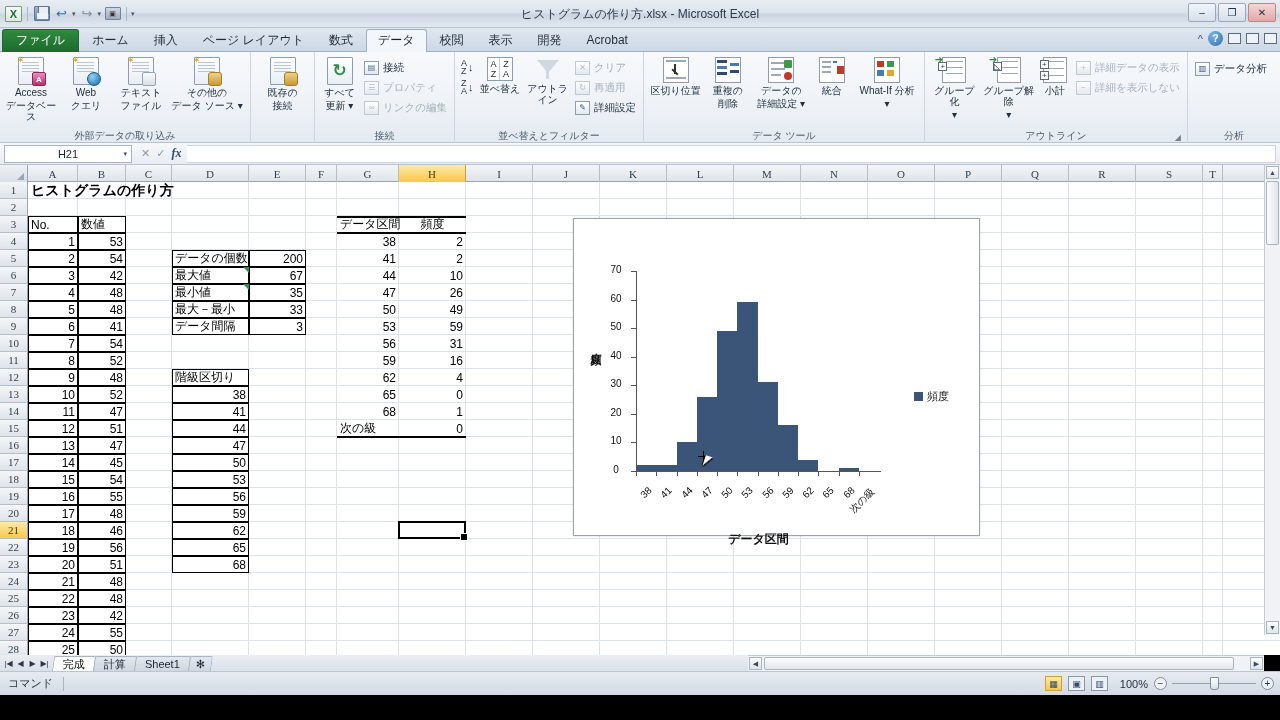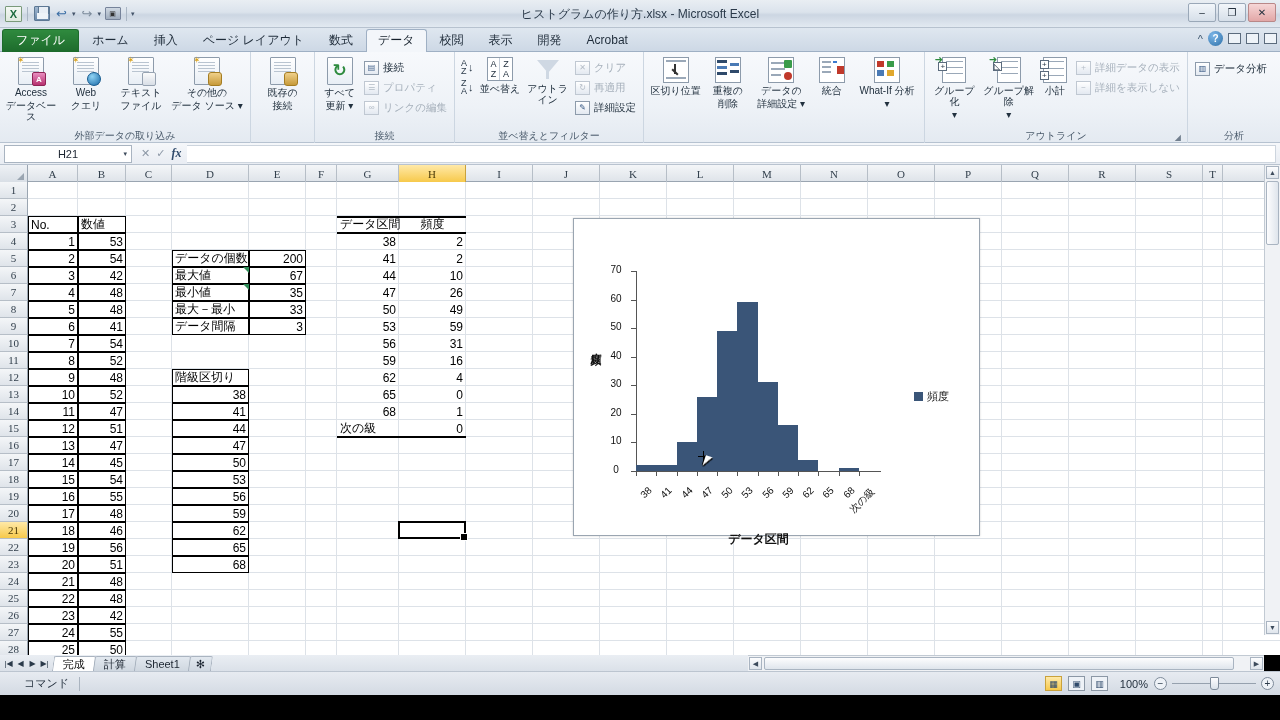--- a/index.html
+++ b/index.html
@@ -321,21 +321,21 @@
   .stab span { transform: skewX(8deg); }
   .stab.active { background: #fff; color: #000; }
   .stab.newsheet { padding: 0 6px; }
 
   
   .statusbar {
     position: absolute; left: 0; bottom: 25px; width: 1280px; height: 24px;
     background: linear-gradient(to bottom,#e7ebf1,#d3dae3); border-top: 1px solid #bcc5d0;
     display: flex; align-items: center;
   }
-  .status-txt { font-size: 11px; color: #1f2c3a; padding-left: 24px; text-align: center; }
+  .status-txt { font-size: 11px; color: #1f2c3a; padding-left: 8px; text-align: center; }
   .status-sep { width: 1px; height: 14px; background: #aab4c0; margin-left: 10px; }
   .status-right { position: absolute; right: 6px; display: flex; align-items: center; gap: 6px; }
   .viewbtn {
     width: 17px; height: 15px; border: 1px solid #8b97a5; background: #eef2f7;
     display: flex; align-items: center; justify-content: center; font-size: 9px; color: #2f4a6b;
   }
   .viewbtn.active { background: linear-gradient(to bottom,#ffe9a8,#f7c94b); border-color: #c9a23c; }
   .zoomtxt { font-size: 11px; color: #1f2c3a; min-width: 34px; text-align: right; }
   .zoomctl { display: flex; align-items: center; gap: 5px; }
   .zcirc {
@@ -574,20 +574,21 @@
             <div class="grid-ico">
               <i style="left:2px;top:3px;width:7px;height:6px;background:#c0392b"></i>
               <i style="left:2px;top:12px;width:7px;height:6px;background:#4a7ab5"></i>
               <i style="left:12px;top:3px;width:7px;height:6px;background:#3a9c4a"></i>
               <i style="left:12px;top:12px;width:7px;height:6px;background:#e0a82e"></i>
             </div>
             <div class="lbl">What-If 分析</div>
             <div class="lbl">▾</div>
           </div>
         </div>
+        <div class="rg-title">データ ツール</div>
       </div>
 
       <div class="rgroup" style="width:263px">
         <div class="rg-body">
           <div class="bigbtn" style="width:62px">
             <div class="outline-ico">
               <i style="position:absolute;left:3px;top:3px;width:17px;height:1px;background:#9aa8b8;display:block"></i>
               <i style="position:absolute;left:3px;top:9px;width:17px;height:1px;background:#9aa8b8;display:block"></i>
               <i style="position:absolute;left:3px;top:15px;width:17px;height:1px;background:#9aa8b8;display:block"></i>
               <span class="plus-sq">+</span>
@@ -757,20 +758,21 @@
         <div class="hline" style="top: 305px;"></div>
         <div class="hline" style="top: 322px;"></div>
         <div class="hline" style="top: 339px;"></div>
         <div class="hline" style="top: 356px;"></div>
         <div class="hline" style="top: 373px;"></div>
         <div class="hline" style="top: 390px;"></div>
         <div class="hline" style="top: 407px;"></div>
         <div class="hline" style="top: 424px;"></div>
         <div class="hline" style="top: 441px;"></div>
         <div class="hline" style="top: 458px;"></div>
+        <div class="cell  hl-title" style="left: 0px; top: 0px; width: 220px;">ヒストグラムの作り方</div>
         <div class="cell  " style="left: 0px; top: 34px; width: 50px;">No.</div>
         <div class="cell  " style="left: 50px; top: 34px; width: 48px;">数値</div>
         <div class="cell r " style="left: 0px; top: 51px; width: 50px;">1</div>
         <div class="cell r " style="left: 50px; top: 51px; width: 48px;">53</div>
         <div class="cell r " style="left: 0px; top: 68px; width: 50px;">2</div>
         <div class="cell r " style="left: 50px; top: 68px; width: 48px;">54</div>
         <div class="cell r " style="left: 0px; top: 85px; width: 50px;">3</div>
         <div class="cell r " style="left: 50px; top: 85px; width: 48px;">42</div>
         <div class="cell r " style="left: 0px; top: 102px; width: 50px;">4</div>
         <div class="cell r " style="left: 50px; top: 102px; width: 48px;">48</div>

